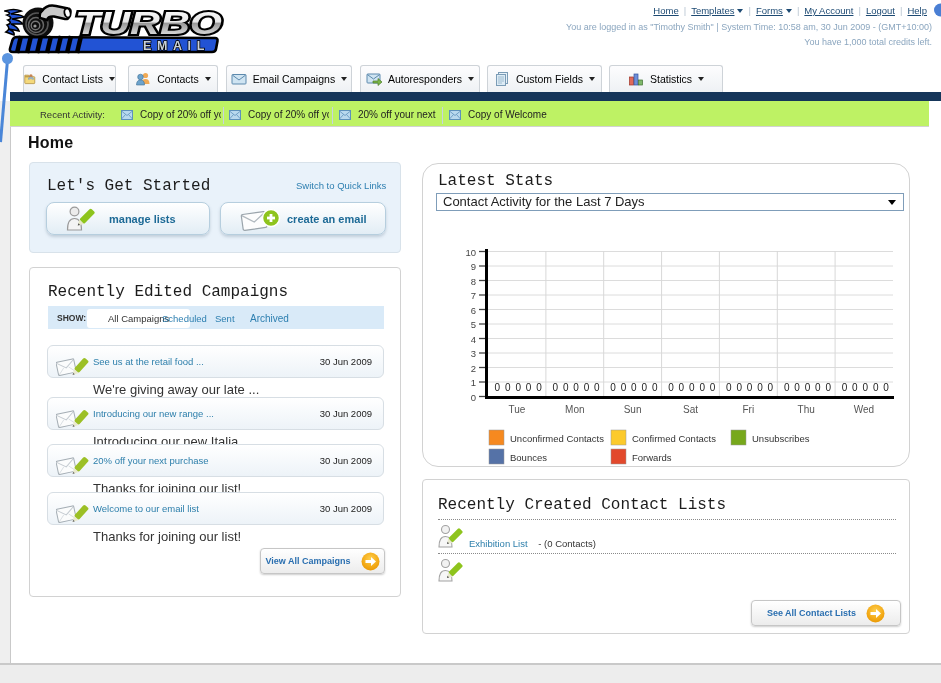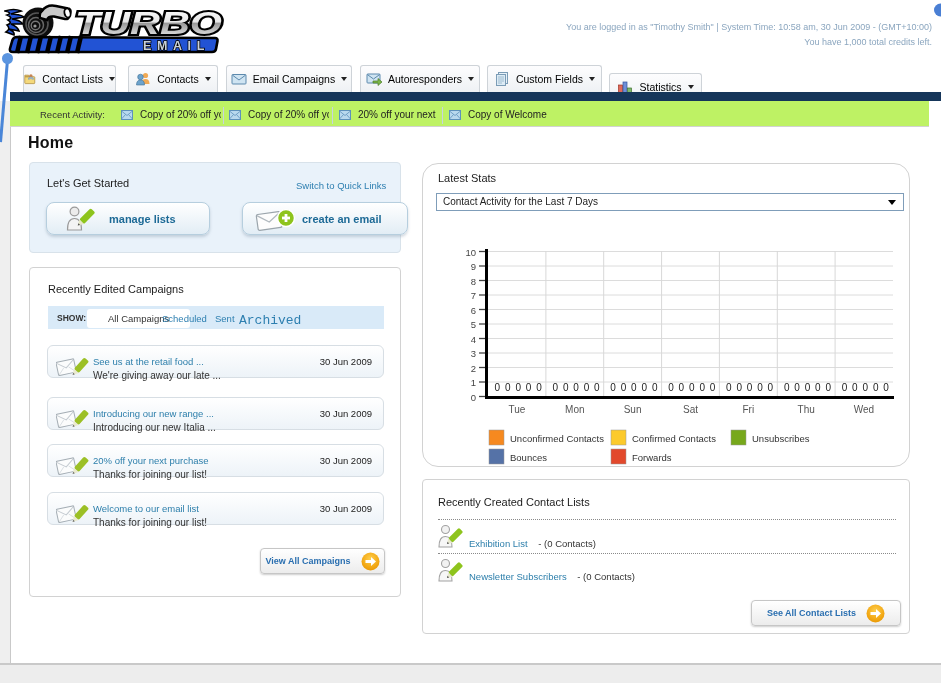--- a/index.html
+++ b/index.html
@@ -21,37 +21,37 @@
 #container { position:absolute; left:10px; top:101px; width:931px; height:562px; background:#fff; border-left:1px solid #c9c9c9; }
 #leftstrip { position:absolute; left:0; top:101px; width:10px; height:582px; background:#efefef; }
 #botband { position:absolute; left:0; top:663px; width:941px; height:20px; background:#ededed; border-top:2px solid #c9c9c9; }
 
 #recentbar { position:absolute; left:10px; top:101px; width:919px; height:26px; border-bottom:1px solid #d2d2d2; background:#bef264; font-size:11px; color:#333; }
 .ra-sep { position:absolute; top:6px; width:1px; height:17px; background:#c7d4de; }
 .ra-item { position:absolute; top:8px; font-size:10px; color:#222; width:81px; overflow:hidden; white-space:nowrap; }
 
 #home { position:absolute; left:28px; top:134px; font-size:16px; font-weight:bold; color:#111; letter-spacing:0.2px; }
 .box { position:absolute; background:#fff; border:1px solid #d2d2d2; border-radius:4px; }
-.boxtitle { font-size:11px; color:#1c1c1c; }
+.boxtitle { font-size:16px; color:#1c1c1c;font-family:Liberation Mono, monospace; }
 
 #boxA { left:29px; top:162px; width:372px; height:91px; background:#e9f2fa; border:1px solid #d8e2ea; }
 .bigbtn { position:absolute; top:39px; height:33px; background:linear-gradient(#ffffff,#e2edf5); border:1px solid #b6cede; border-radius:8px; box-shadow:0 2px 3px rgba(120,140,160,0.35); display:flex; align-items:center; justify-content:center; font-size:11px; font-weight:bold; color:#1d6a96; }
 
 #boxB { left:29px; top:267px; width:372px; height:330px; }
 #showbar { position:absolute; left:18px; top:38px; width:336px; height:23px; background:#d9eaf8; font-size:9px; white-space:nowrap; }
 .showlink { color:#2d7fb0; }
 .camprow { position:absolute; left:17px; width:337px; height:33px; background:linear-gradient(#ffffff,#edf3f8); border:1px solid #d7dee4; border-radius:6px; }
 .camprow .t1 { position:absolute; left:45px; top:10px; font-size:9.5px; color:#2d7fab; }
-.camprow .t2 { position:absolute; left:45px; top:24px; font-size:10px; color:#333; }
+.camprow .t2 { position:absolute; left:45px; top:36px; font-size:13px; color:#333; }
 .camprow .cico { position:absolute; left:8px; top:10px; }
 .camprow .dt { position:absolute; right:11px; top:10px; font-size:9.5px; color:#222; }
 .navbtn { position:absolute; height:26px; background:linear-gradient(#ffffff,#ececec); border:1px solid #c6c6c6; border-radius:4px; box-shadow:0 1px 2px rgba(0,0,0,0.2); display:flex; align-items:center; font-size:9px; font-weight:bold; color:#2a6fb0; white-space:nowrap; }
 
 #boxC { left:422px; top:163px; width:488px; height:304px;border-radius:16px; }
-#dropdown { position:absolute; left:13px; top:29px; width:468px; height:18px; border:1px solid #7f9db9; background:#fff; font-size:10px; color:#222; line-height:16px; padding-left:6px; }
+#dropdown { position:absolute; left:13px; top:29px; width:468px; height:18px; border:1px solid #7f9db9; background:#fff; font-size:13px; color:#222; line-height:16px; padding-left:6px; }
 
 #boxD { left:422px; top:479px; width:488px; height:155px; }
 .dotline { position:absolute; left:15px; width:458px; border-top:1px dotted #8a8a8a; height:0; }
 .cl-link { font-size:9.5px; color:#2d7fab; }
 .cl-rest { font-size:9.5px; color:#333;padding-left:8px; }
 </style>
 </head>
 <body>
 <div id="page">
 
@@ -92,20 +92,23 @@
         <line x1="27" y1="32" x2="23" y2="49"></line>
       <line x1="37" y1="32" x2="33" y2="49"></line>
         <line x1="47" y1="32" x2="43" y2="49"></line>
       <line x1="57" y1="32" x2="53" y2="49"></line>
         <line x1="67" y1="32" x2="63" y2="49"></line>
       <line x1="77" y1="32" x2="73" y2="49"></line>
     </g>
     <text x="139" y="45.5" font-family="Liberation Sans, sans-serif" font-size="12.5" font-weight="bold" fill="#c9d1da" stroke="#000" stroke-width="1.6" paint-order="stroke" letter-spacing="5.6">EMAIL</text>
   </svg>
 
+  <div class="toplinks">
+    <a href="#">Home</a><span class="sep">|</span><a href="#">Templates</a><span class="tl-arrow"></span><span class="sep">|</span><a href="#">Forms</a><span class="tl-arrow"></span><span class="sep">|</span><a href="#">My Account</a><span class="sep">|</span><a href="#">Logout</a><span class="sep">|</span><a href="#">Help</a>
+  </div>
   <svg class="abs" style="right:0;top:3px" width="7" height="14">
       <circle cx="6.5" cy="7" r="6.5" fill="#4a7fd4"></circle>
     </svg>
   <div class="loginfo">You are logged in as "Timothy Smith" | System Time: 10:58 am, 30 Jun 2009 - (GMT+10:00)<br>You have 1,000 total credits left.</div>
 
   <div class="tab" style="left:23px;width:93px;">
     <svg width="16" height="16" viewBox="0 0 16 16">
         <rect x="1" y="5" width="13" height="9" rx="1" fill="#f4d97c" stroke="#b08d3e"></rect>
         <path d="M1 5 L1 3.5 Q1 3 1.5 3 L6 3 L7.5 5 Z" fill="#e8c25a" stroke="#b08d3e"></path>
         <circle cx="9" cy="4" r="2.2" fill="#c8834f"></circle>
@@ -139,21 +142,21 @@
         <rect x="4.5" y="1.5" width="9" height="11" fill="#e8f1f8" stroke="#7b9cb6"></rect>
         <rect x="2.5" y="3.5" width="9" height="11" fill="#dcebf5" stroke="#7b9cb6"></rect>
         <g stroke="#8fb0c6" stroke-width="0.8">
           <line x1="4" y1="6" x2="10" y2="6"></line>
           <line x1="4" y1="8" x2="10" y2="8"></line>
           <line x1="4" y1="10" x2="10" y2="10"></line>
           <line x1="4" y1="12" x2="8" y2="12"></line>
         </g>
       </svg>
     Custom Fields<span class="dn"></span></div>
-  <div class="tab" style="left:609px;width:93px;margin-top:8px;">
+  <div class="tab" style="left:609px;width:114px;">
     <svg width="16" height="16" viewBox="0 0 16 16">
         <rect x="1.5" y="6" width="4" height="8" fill="#e06a5a" stroke="#a03325" stroke-width="0.7"></rect>
         <rect x="6" y="3" width="4" height="11" fill="#6f8fd8" stroke="#33539e" stroke-width="0.7"></rect>
         <rect x="10.5" y="9" width="4" height="5" fill="#7fb86a" stroke="#3f7030" stroke-width="0.7"></rect>
       </svg>
     Statistics<span class="dn"></span></div>
 
   <div id="navy"></div>
   <div id="container"></div>
   <div id="leftstrip"></div>
@@ -194,40 +197,40 @@
     <div class="bigbtn" style="left:16px;width:164px;justify-content:flex-start;padding-left:18px;">
       <svg width="30" height="28" viewBox="0 0 30 28" style="margin-right:14px;">
         <circle cx="9.5" cy="6.5" r="4.4" fill="#ececec" stroke="#9a9a9a" stroke-width="1.2"></circle>
         <path d="M2.5 25 Q2.5 13.5 9.5 13.5 Q16.5 13.5 16.5 25 Z" fill="#f4f4f4" stroke="#9a9a9a" stroke-width="1.2"></path>
         <g transform="rotate(45 20 13)">
             <rect x="17" y="2" width="6.5" height="16" rx="1.6" fill="#8ec41d"></rect>
             <path d="M17 18 L23.5 18 L20.25 23.5 Z" fill="#e6e6c8"></path>
             <path d="M19 21.4 L21.5 21.4 L20.25 23.5 Z" fill="#555"></path>
           </g>
       </svg>manage lists</div>
-    <div class="bigbtn" style="left:190px;width:166px;justify-content:flex-start;padding-left:12px;margin-left:22px;">
+    <div class="bigbtn" style="left:190px;width:166px;justify-content:flex-start;padding-left:19px;">
       <svg width="42" height="28" viewBox="0 0 42 28" style="margin-right:5px;">
         <g transform="rotate(-8 14 15)">
             <rect x="2" y="8" width="24" height="16" rx="1.5" fill="#fdfdfd" stroke="#9aa4ab" stroke-width="1.2"></rect>
             <path d="M2.5 9 L14 17 L25.5 9" fill="none" stroke="#b0b8be" stroke-width="1.2"></path>
           </g>
         <circle cx="31" cy="13" r="8.5" fill="#8ec41d" stroke="#fff" stroke-width="1.5"></circle>
         <rect x="27" y="11.6" width="8" height="2.8" fill="#fff"></rect>
           <rect x="29.6" y="9" width="2.8" height="8" fill="#fff"></rect>
       </svg>create an email</div>
   </div>
 
   <div class="box" id="boxB">
     <div class="abs boxtitle" style="left:18px;top:15px;">Recently Edited Campaigns</div>
     <div id="showbar">
       <span class="abs" style="left:9px;top:7px;font-size:8.5px;color:#333;font-weight:bold;">SHOW:</span>
       <span class="abs" style="left:39px;top:3px;background:#fff;border-radius:3px;padding:4px 21px;color:#333;font-size:9.5px;">All Campaigns</span>
       <a class="abs showlink" style="left:114px;top:7px;font-size:9.5px;" href="#">Scheduled</a>
       <a class="abs showlink" style="left:167px;top:7px;font-size:9.5px;" href="#">Sent</a>
-      <a class="abs showlink" style="left:191px;top:7px;font-size:13px;font-family:Liberation Mono, monospace;" href="#">Archived</a>
+      <a class="abs showlink" style="left:202px;top:7px;font-size:10px;" href="#">Archived</a>
     </div>
     <div class="camprow" style="top:77px;">
         <svg class="cico" width="33" height="26" viewBox="0 0 33 26">
         <g transform="rotate(-12 10 13)">
             <rect x="1.5" y="4.5" width="18" height="13.5" rx="1" fill="#fbfcfc" stroke="#a4adb4" stroke-width="1"></rect>
             <path d="M2 5.5 L10.5 12 L19 5.5" fill="none" stroke="#c3cad0" stroke-width="1"></path>
             <path d="M2 17.5 L8 11.5 M19 17.5 L13 11.5" fill="none" stroke="#d4dade" stroke-width="0.8"></path>
           </g>
         <g transform="rotate(42 23 12)">
             <rect x="19.8" y="0.5" width="6.4" height="15.5" rx="1.7" fill="#9cc026"></rect>
@@ -418,21 +421,20 @@
     <div class="dotline" style="top:73px;"></div>
     <svg class="abs" style="left:14px;top:78px;" width="26" height="28" viewBox="0 0 26 28">
       <circle cx="8.5" cy="5.5" r="4" fill="#f2f2f2" stroke="#a2a2a2" stroke-width="1.1"></circle>
       <path d="M2 23 Q2 12.5 8.5 12.5 Q15 12.5 15 23 Z" fill="#f7f7f7" stroke="#a2a2a2" stroke-width="1.1"></path>
       <g transform="rotate(45 17 13)">
           <rect x="14" y="3" width="6" height="15" rx="1.5" fill="#8ec41d"></rect>
           <path d="M14 18 L20 18 L17 23 Z" fill="#e9e9cf"></path>
           <path d="M15.8 21 L18.2 21 L17 23 Z" fill="#555"></path>
         </g>
     </svg>
-    <div class="abs" style="left:46px;top:86px;"><a class="cl-link" href="#">Newsletter Subscribers</a><span class="cl-rest"> - (0 Contacts)</span></div>
     <div class="navbtn" style="left:328px;top:120px;width:150px;justify-content:center;">See All Contact Lists<svg width="19" height="19" viewBox="0 0 19 19" style="margin-left:10px;">
           <defs>
             <radialGradient id="og2" cx="0.5" cy="0.35" r="0.8">
               <stop offset="0" stop-color="#ffcf4d"></stop>
               <stop offset="0.6" stop-color="#f2a713"></stop>
               <stop offset="1" stop-color="#e08f00"></stop>
             </radialGradient>
           </defs>
           <circle cx="9.5" cy="9.5" r="9" fill="url(#og2)"></circle>
           <path d="M4.5 8 L10 8 L10 5 L15 9.5 L10 14 L10 11 L4.5 11 Z" fill="#fff"></path>

